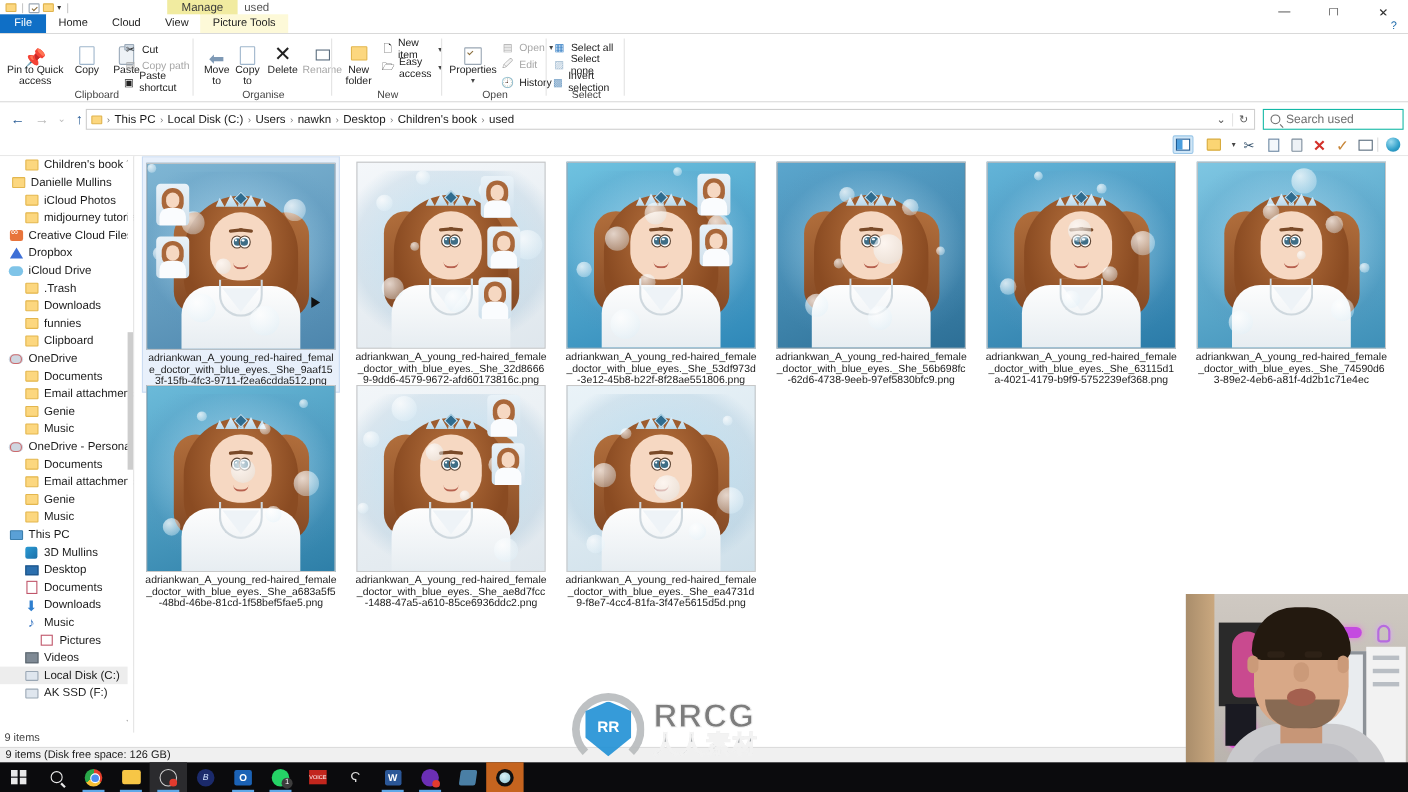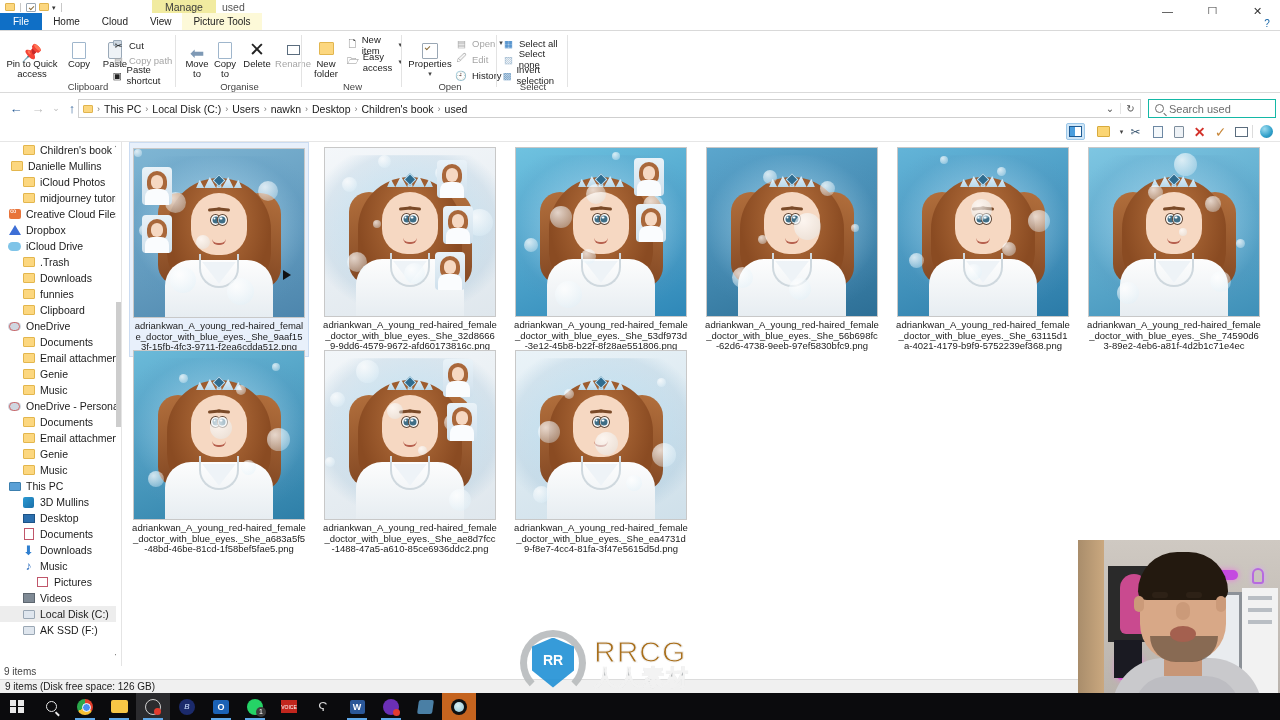--- a/index.html
+++ b/index.html
@@ -418,21 +418,21 @@
   .wm-shield{
     position:absolute; left:12px; top:8px; width:42px; height:50px;
     background:#2593d6; clip-path:polygon(50% 0,100% 18%,100% 66%,50% 100%,0 66%,0 18%);
   }
   .wm-shield:after{
     content:"RR"; position:absolute; left:0; top:14px; width:100%;
     text-align:center; color:#fff; font-size:14px; font-weight:700;
   }
   .wm-text{ display:flex; flex-direction:column; line-height:1; }
   .wm-rrcg{
-    font-size:30px; font-weight:400; color:#a16207; letter-spacing:1px;
+    font-size:30px; font-weight:700; color:#737373; letter-spacing:1px;
     -webkit-text-stroke:1px #f2f2f2;
   }
   .wm-cn{
     font-size:22px; font-weight:700; color:#9a9ea1; letter-spacing:2px;
     -webkit-text-stroke:1px #f2f2f2; font-family:"DejaVu Sans", sans-serif;
   }
 </style>
 </head>
 <body>
 

